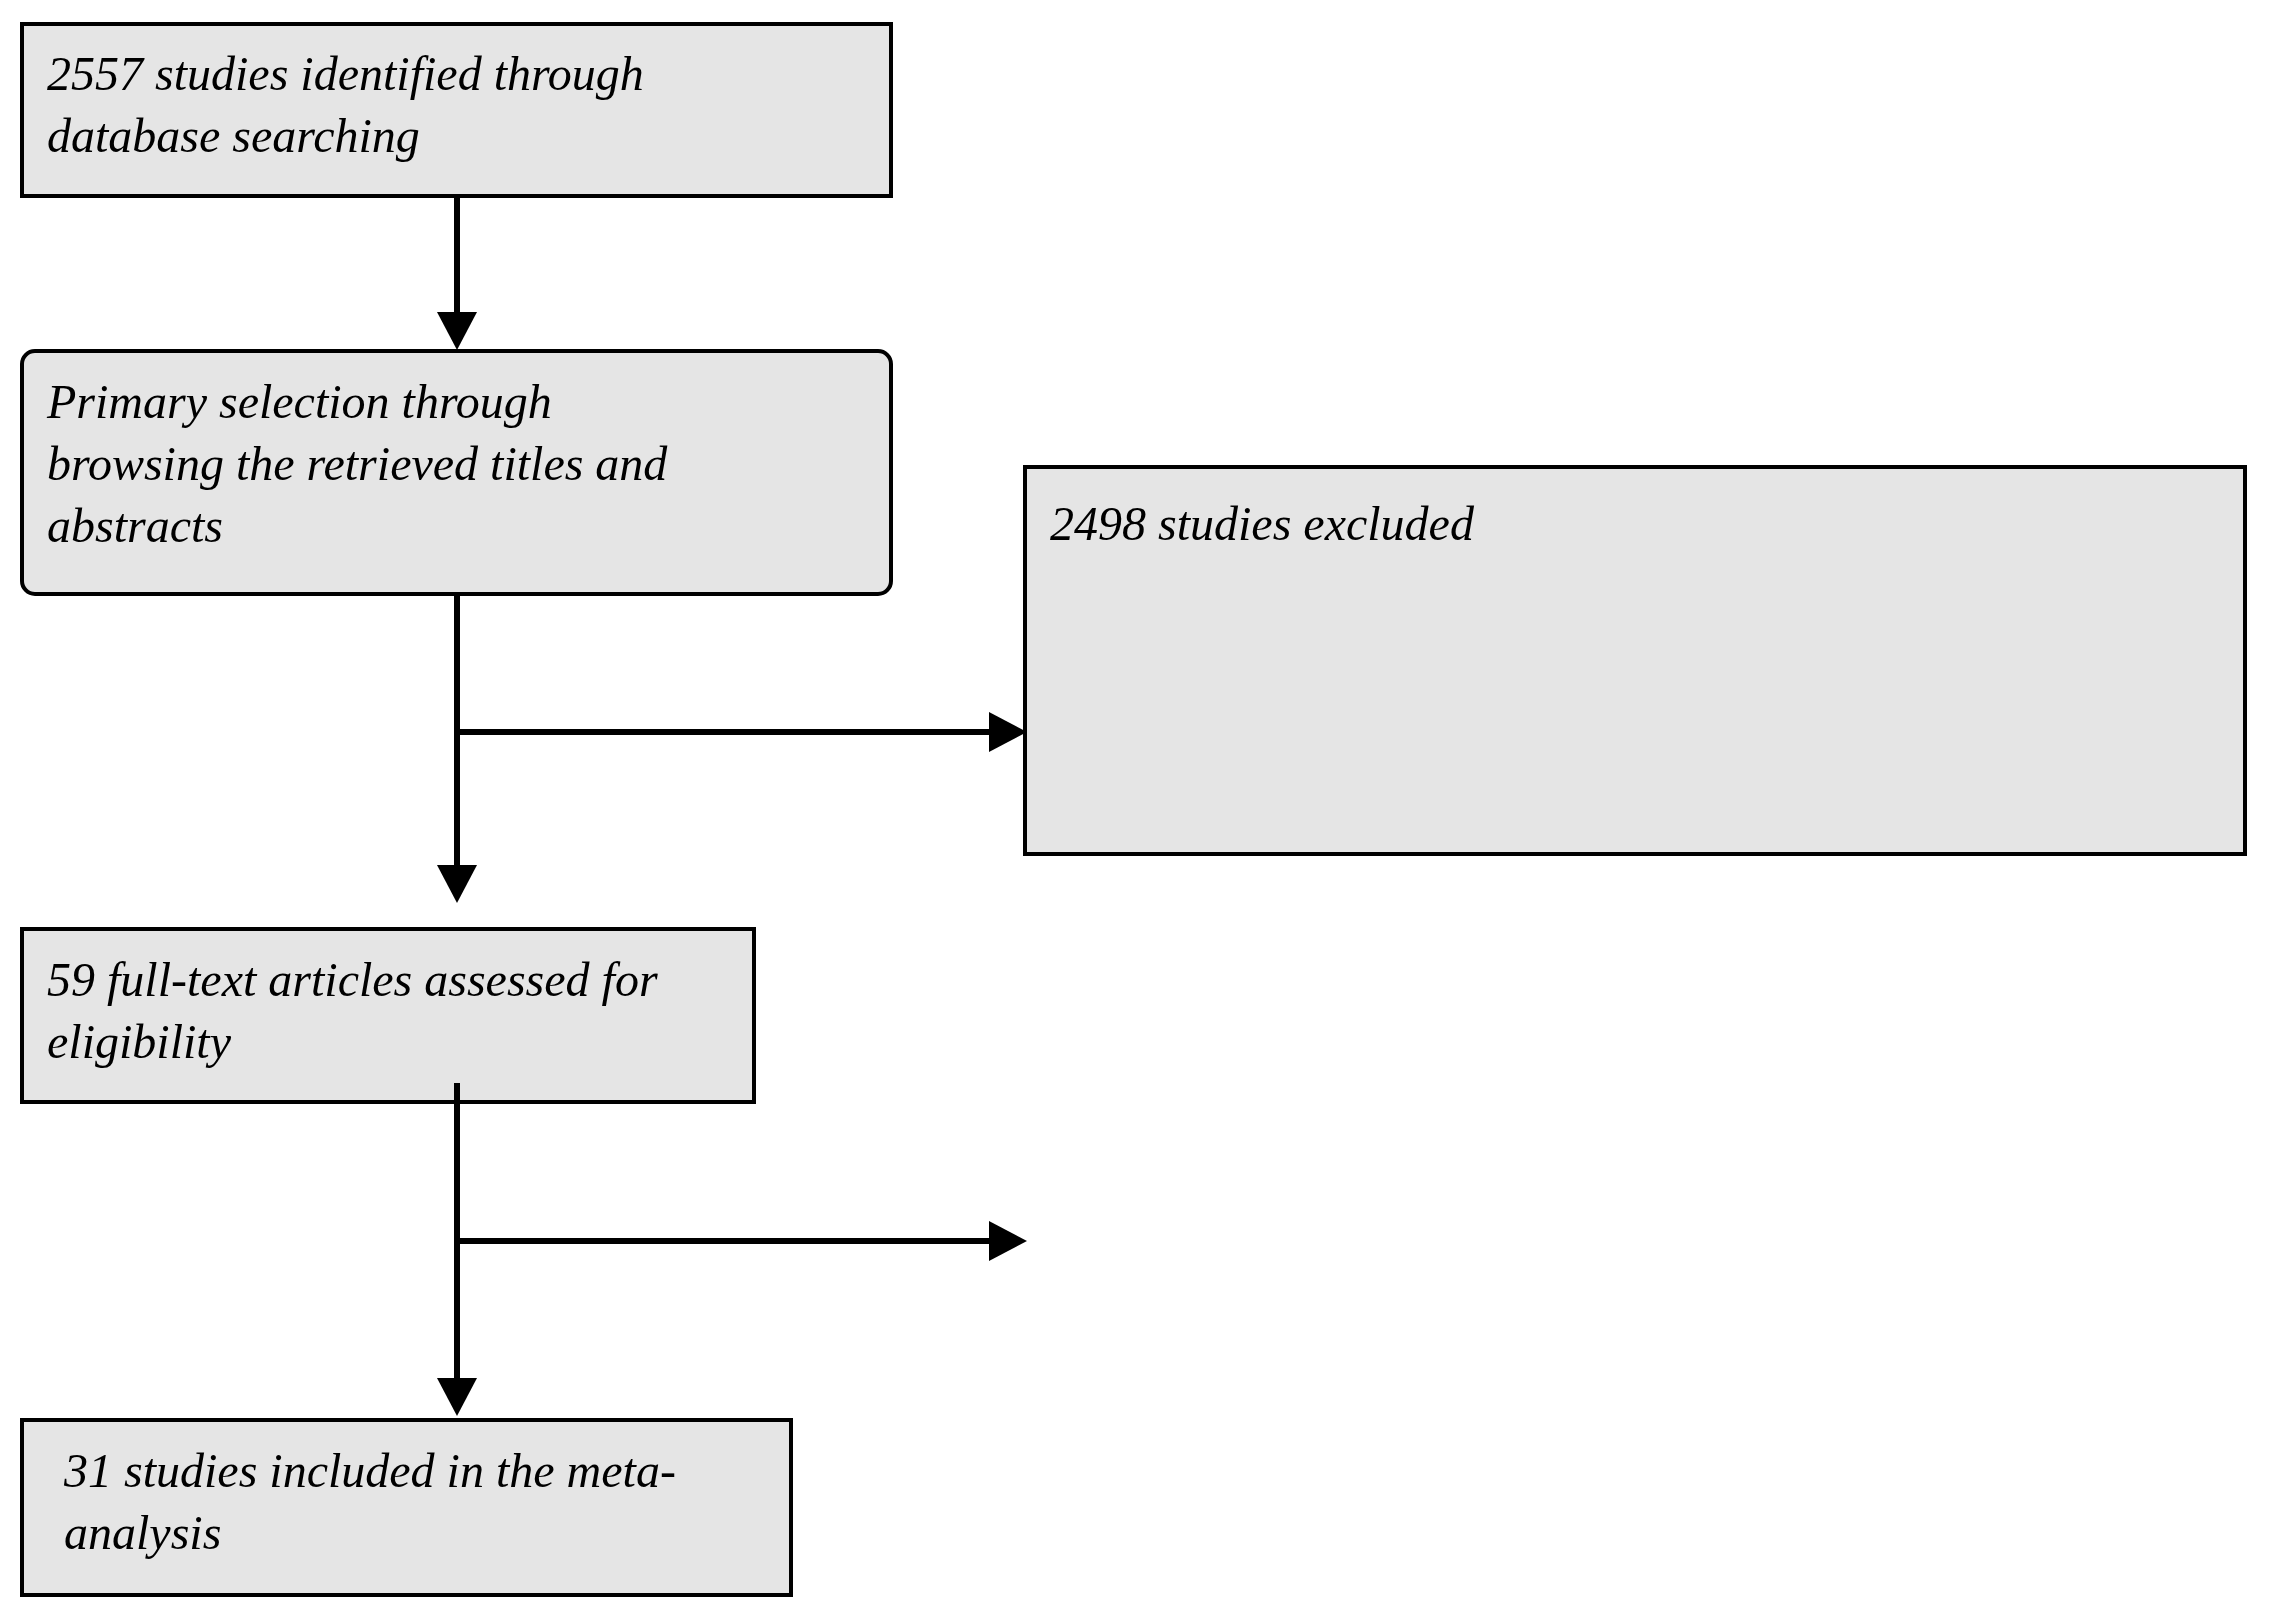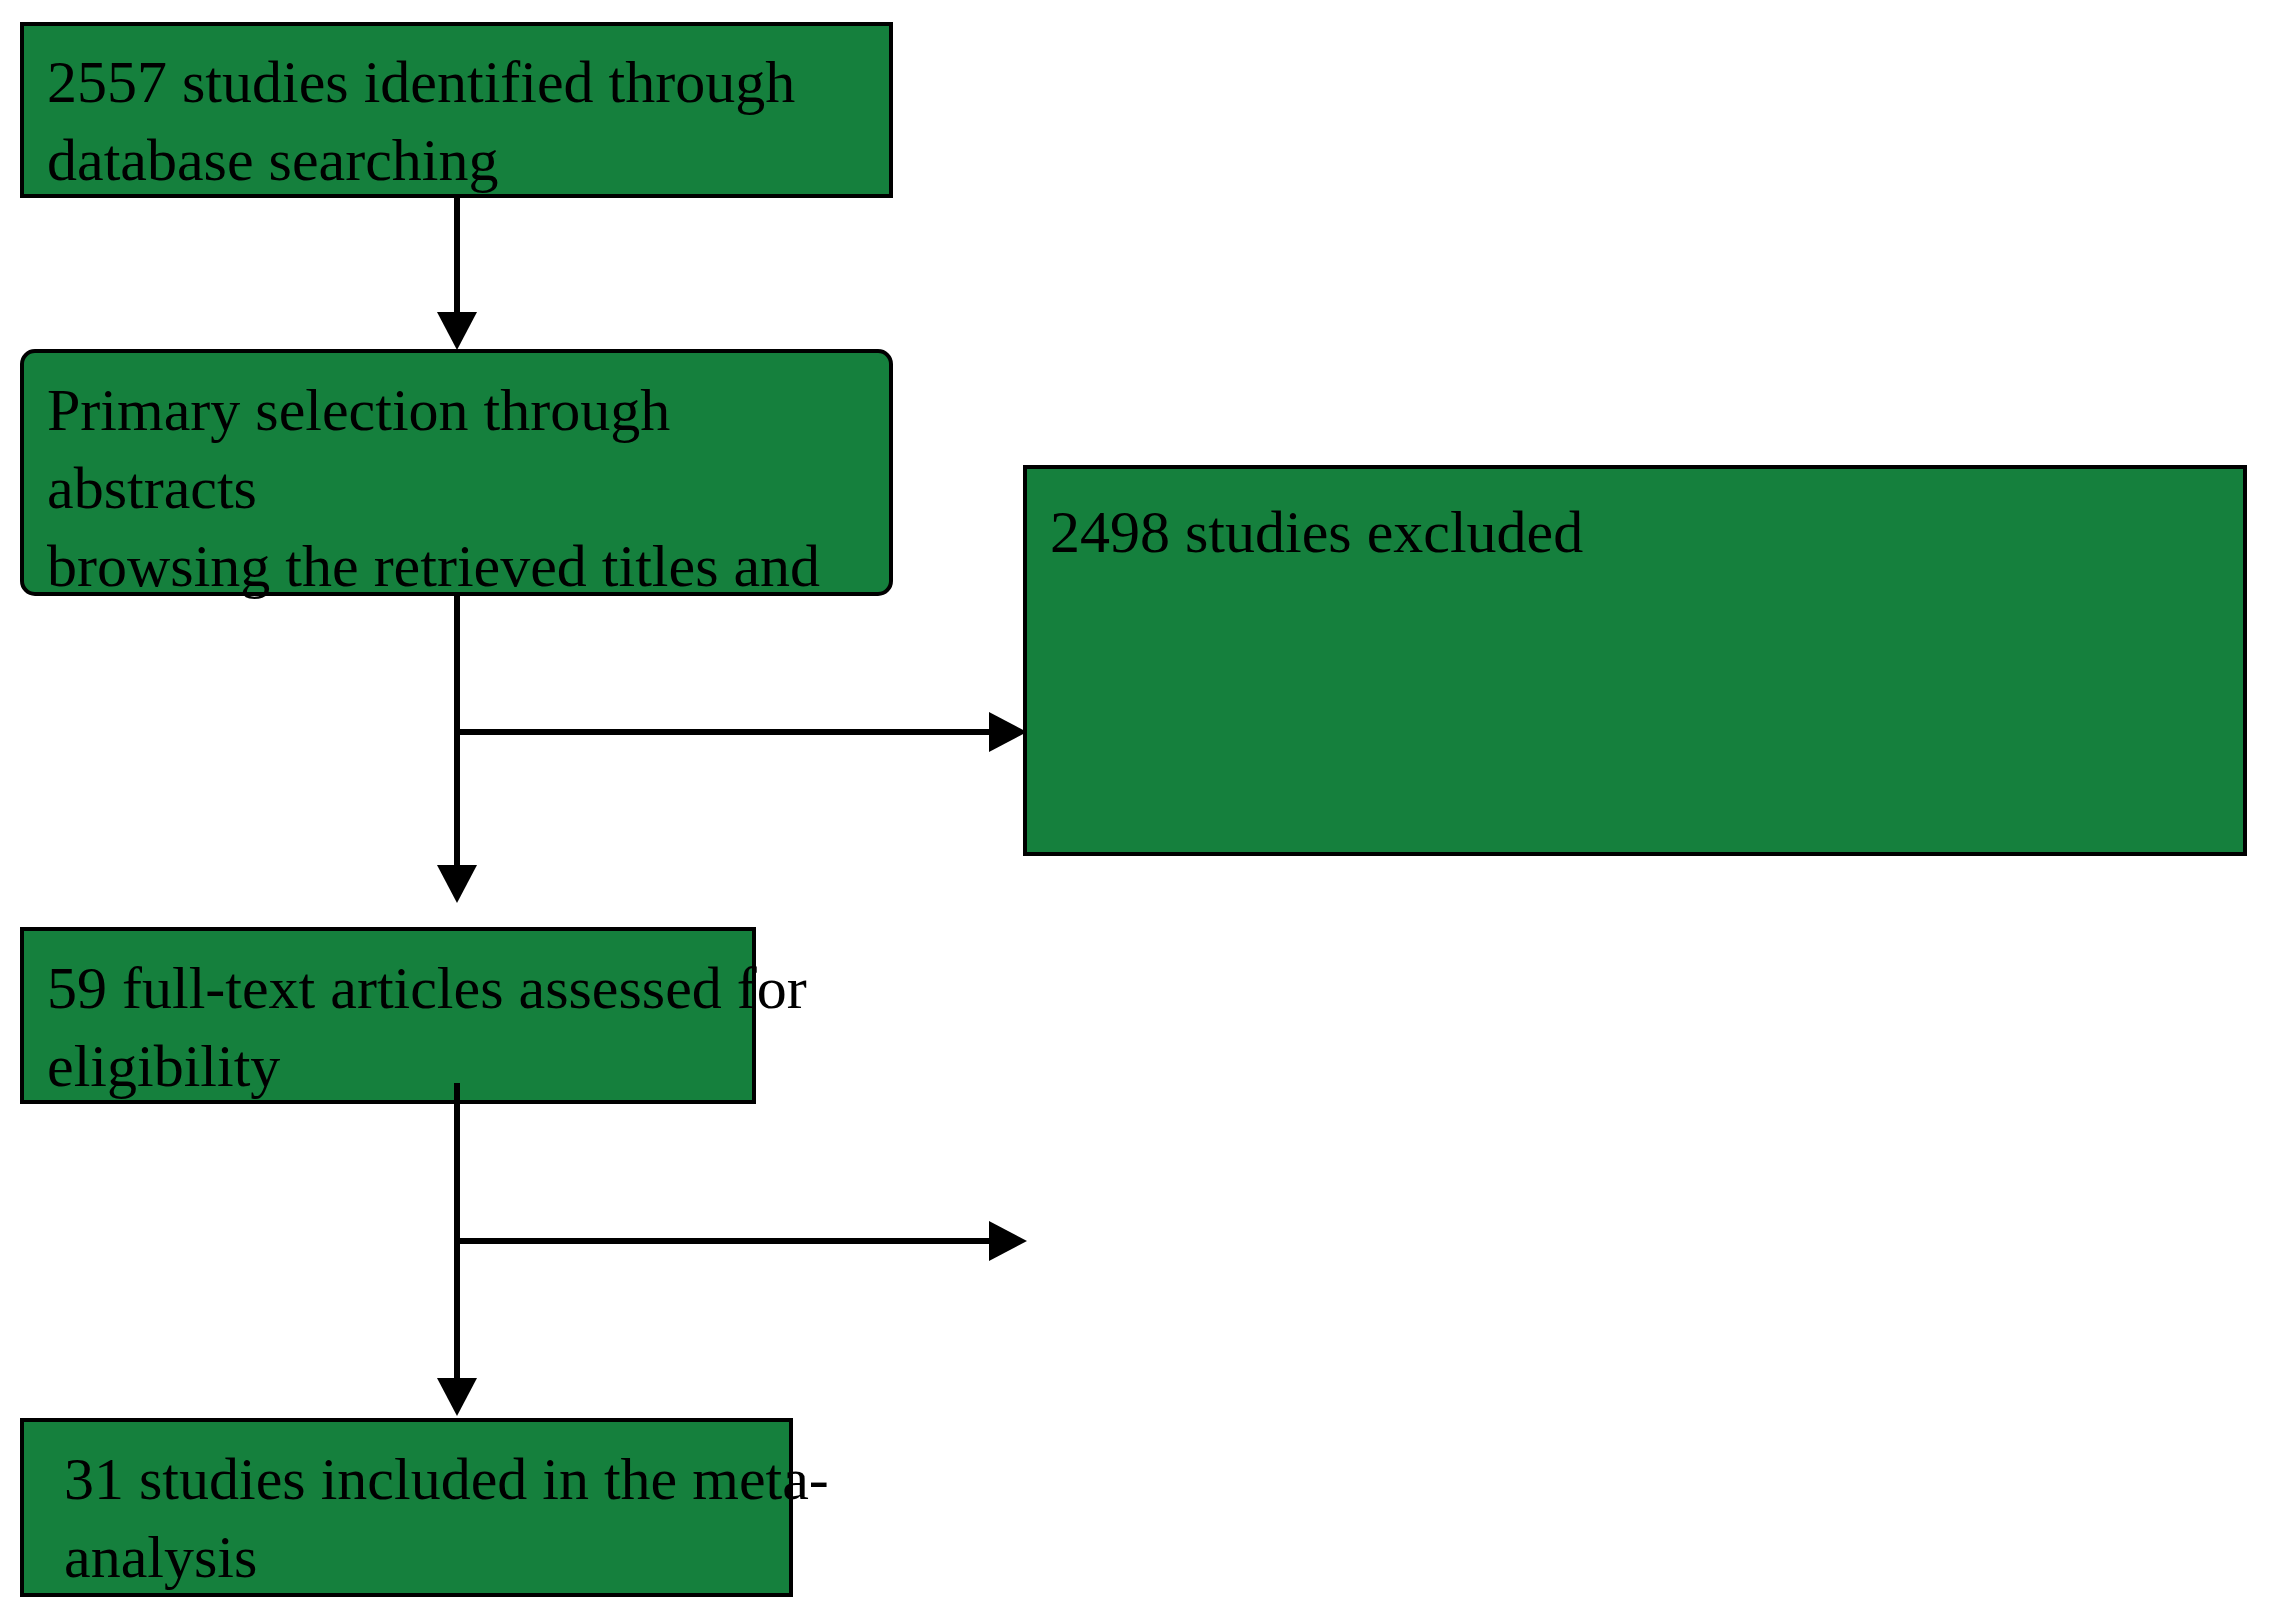--- a/index.html
+++ b/index.html
@@ -13,24 +13,25 @@
     height: 1623px;
     background: #ffffff;
     font-family: "Liberation Serif", "DejaVu Serif", serif;
     color: #000000;
     overflow: hidden;
   }
   .flow-box {
     position: absolute;
     box-sizing: border-box;
     border: 4.7px solid #000000;
-    background: #15803d;
+    background: #e5e5e5;
     padding: 17.5px 23px 6.7px 23px;
-    font-size: 60px;
+    font-size: 48px;
     line-height: 1.30;
+    font-style: italic;
   }
   .flow-box .line {
     display: block;
     white-space: pre;
   }
 
   
   #box-identified { left: 20px;  top: 21.5px;   width: 873px; height: 176px; }
   #box-primary    { left: 20px;  top: 349px;  width: 873px; height: 247px; border-radius: 15px; }
   #box-fulltext   { left: 20px;  top: 907px; width: 736px; height: 177px; margin-top: 20px; }
@@ -100,22 +101,22 @@
   <div class="flow-box" id="box-identified">
     <span class="line">2557 studies identified through</span>
     <span class="line">database searching</span>
   </div>
 
   <div class="vline" id="conn-1-v"></div>
   <div class="arrow-down" id="conn-1-arrow"></div>
 
   <div class="flow-box" id="box-primary">
     <span class="line">Primary selection through</span>
+    <span class="line">browsing the retrieved titles and</span>
     <span class="line">abstracts</span>
-    <span class="line">browsing the retrieved titles and</span>
   </div>
 
   <div class="vline" id="conn-2-v"></div>
   <div class="arrow-down" id="conn-2-arrow"></div>
 
   <div class="hline" id="excl-1-h"></div>
   <div class="arrow-right" id="excl-1-arrow"></div>
 
   <div class="flow-box" id="box-excluded-1">
     <span class="excl-heading">2498 studies excluded</span>

